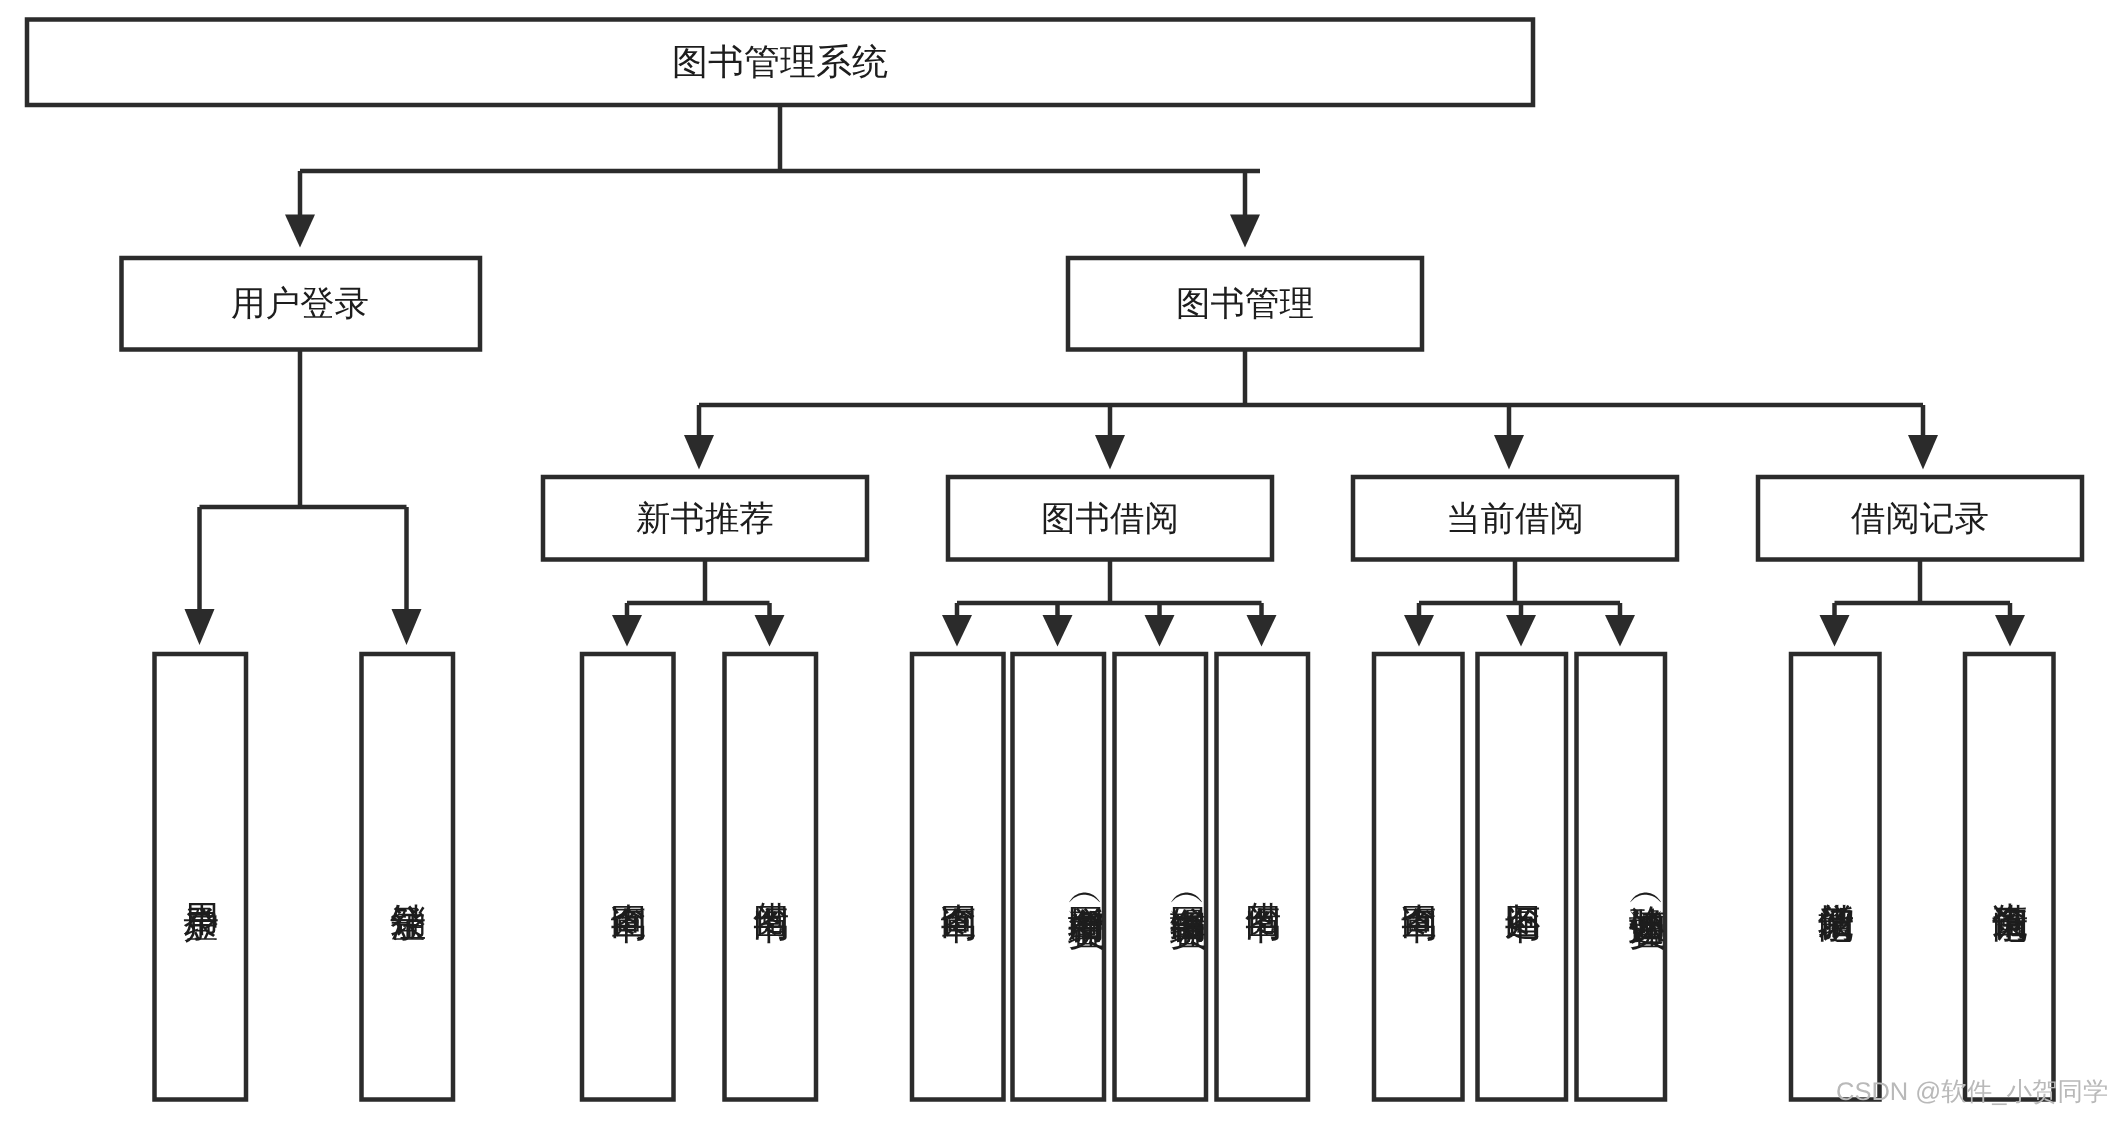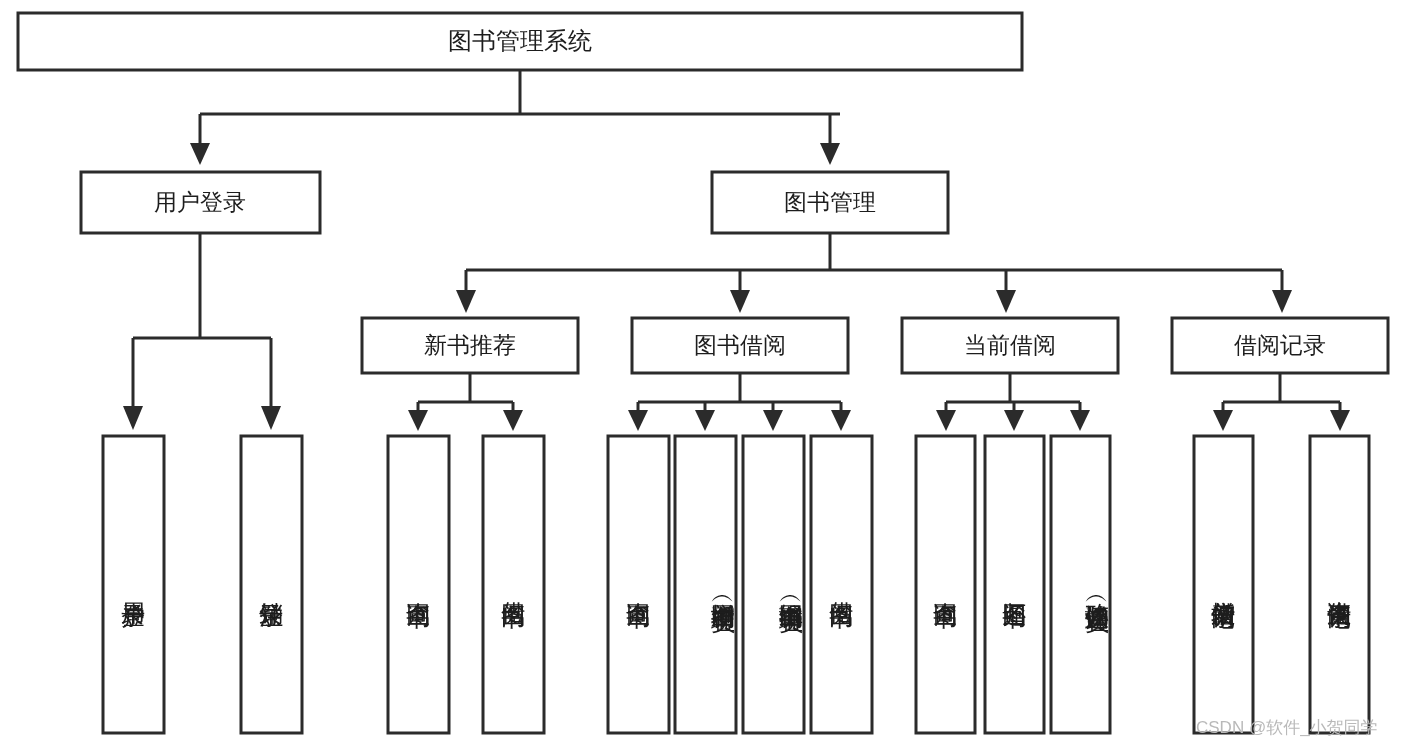--- a/index.html
+++ b/index.html
@@ -70,20 +70,21 @@
   .vlabel.center-flow {
     align-items: center;
   }
   .watermark {
     position: absolute;
     font-family: "Liberation Sans", "DejaVu Sans", sans-serif;
     font-size: 17px;
     color: #b9b9b9;
     white-space: nowrap;
     user-select: none;
+    margin-left: 28px;
   }
 </style>
 </head>
 <body>
 
 <div id="diagram-root">
 
   <svg class="diagram-canvas" viewBox="0 0 1405 747" xmlns="http://www.w3.org/2000/svg">
 
     <g>

